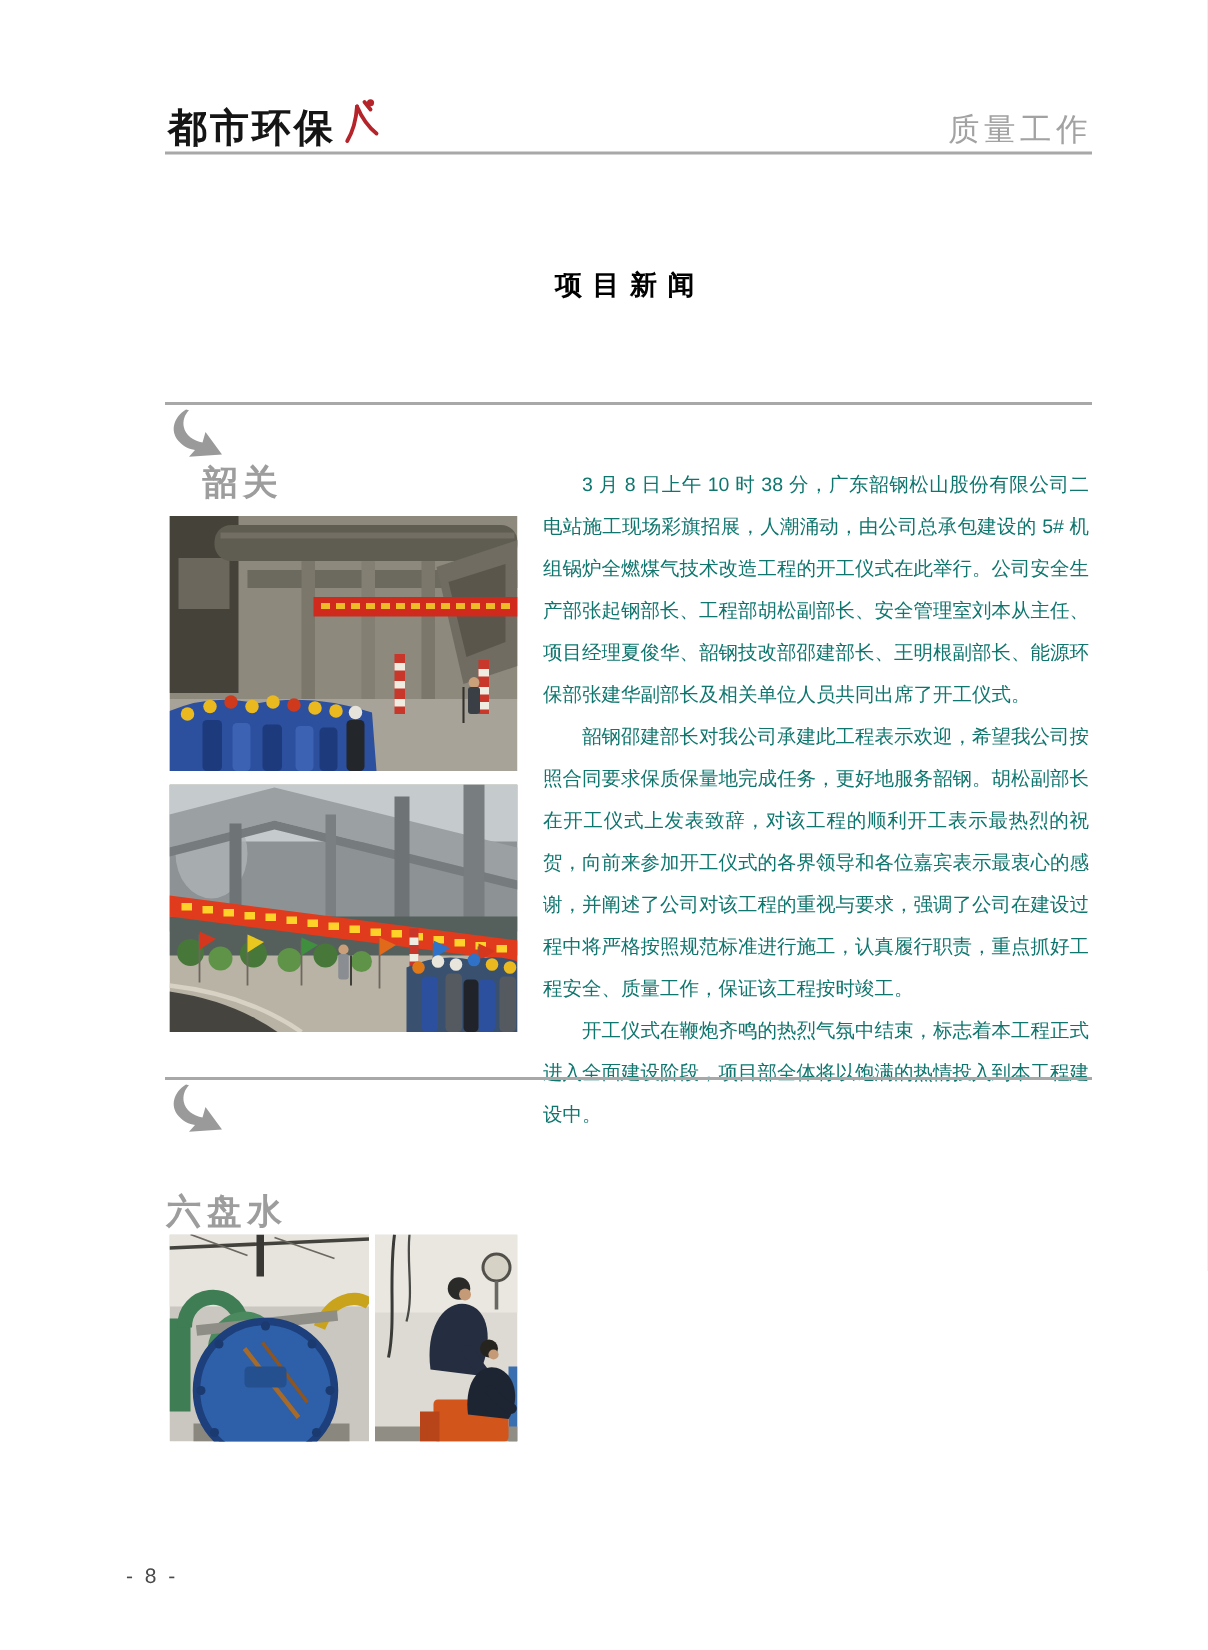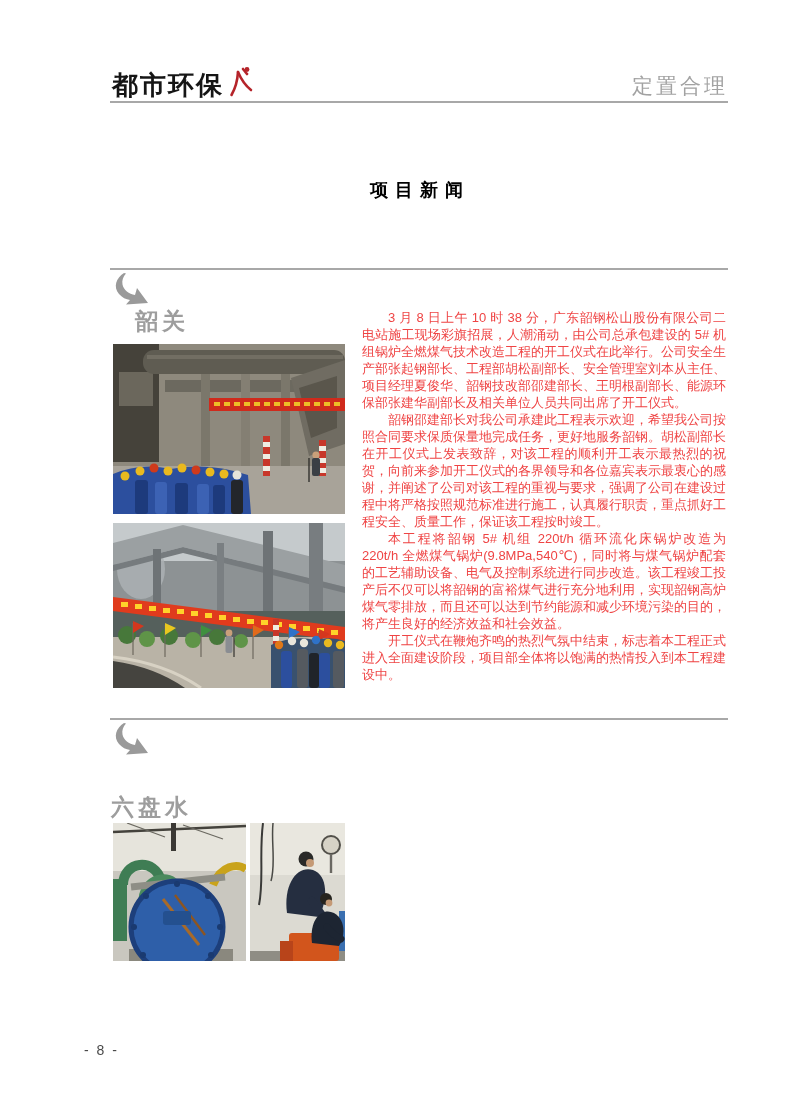--- a/index.html
+++ b/index.html
@@ -27,21 +27,21 @@
   .icon-s1{left:112px;top:272px;} .icon-s2{left:112px;top:722px;}
   .sec-title{margin:0;font-size:23px;font-weight:bold;color:#9d9d9d;letter-spacing:4px;}
   .title-s1{left:111px;top:306px;margin-left:24px;} .title-s2{left:111px;top:792px;}
 
   .photo{left:113px;width:232px;display:block;}
   .photo svg{display:block;}
   .photo-1{top:344px;height:170px;}
   .photo-2{top:523px;height:165px;}
   .photo-3{top:823px;height:138px;}
 
-  .body-col{left:362px;width:364px;font-size:13px;line-height:17px;color:#ef4444;
+  .body-col{left:362px;width:364px;font-size:13px;line-height:28px;color:#0f766e;
             text-align:justify;}
   .body-s1{top:309px;} .body-s2{top:751px;}
   .body-col p{margin:0;text-indent:2em;}
 
   .page-number{left:84px;top:1042px;font-size:14px;color:#4a4a4a;letter-spacing:2px;}
 </style>
 </head>
 <body>
 
 <div class="page">
@@ -52,21 +52,21 @@
       <svg width="24" height="32" viewBox="0 0 24 32">
         <g stroke="#b5242a" stroke-width="2.6" fill="none" stroke-linecap="round">
           <path d="M9 6 C 8.5 14, 6 23, 2.5 29"></path>
           <path d="M9 6 C 12 13, 17 20, 22 24"></path>
           <path d="M14 3 l4 5"></path>
         </g>
         <circle cx="18" cy="3.5" r="2.4" fill="#b5242a"></circle>
       </svg>
     </span>
   </div>
-  <div class="abs header-category">定置合理</div>
+  <div class="abs header-category">质量工作</div>
   <div class="abs rule header-rule"></div>
 
   <h1 class="abs page-title">项目新闻</h1>
 
   <div class="abs rule rule-s1"></div>
   <span class="abs sec-icon icon-s1">
     <svg width="46" height="36" viewBox="0 0 46 36">
       <path fill="#9a9a9a" d="M12 1 C 4 6, 1 15, 7 22 C 10 25.5, 14 27.5, 18 28 L 14 32.5 L 36 31 L 25 16 L 23 23 C 17 22, 11.5 18, 10.5 12.5 C 9.8 8.5, 11 4.5, 14 1.5 Z"></path>
     </svg>
   </span>
@@ -222,21 +222,20 @@
         <circle cx="203" cy="117" r="4.2" fill="#2f72c8"></circle>
         <circle cx="215" cy="120" r="4.2" fill="#e9b91f"></circle>
         <circle cx="227" cy="122" r="4.2" fill="#e9b91f"></circle>
       </g>
     </svg>
   </figure>
 
   <div class="abs body-col body-s1">
     <p>3 月 8 日上午 10 时 38 分，广东韶钢松山股份有限公司二电站施工现场彩旗招展，人潮涌动，由公司总承包建设的 5# 机组锅炉全燃煤气技术改造工程的开工仪式在此举行。公司安全生产部张起钢部长、工程部胡松副部长、安全管理室刘本从主任、项目经理夏俊华、韶钢技改部邵建部长、王明根副部长、能源环保部张建华副部长及相关单位人员共同出席了开工仪式。</p>
     <p>韶钢邵建部长对我公司承建此工程表示欢迎，希望我公司按照合同要求保质保量地完成任务，更好地服务韶钢。胡松副部长在开工仪式上发表致辞，对该工程的顺利开工表示最热烈的祝贺，向前来参加开工仪式的各界领导和各位嘉宾表示最衷心的感谢，并阐述了公司对该工程的重视与要求，强调了公司在建设过程中将严格按照规范标准进行施工，认真履行职责，重点抓好工程安全、质量工作，保证该工程按时竣工。</p>
-    <p>本工程将韶钢 5# 机组 220t/h 循环流化床锅炉改造为 220t/h 全燃煤气锅炉(9.8MPa,540℃)，同时将与煤气锅炉配套的工艺辅助设备、电气及控制系统进行同步改造。该工程竣工投产后不仅可以将韶钢的富裕煤气进行充分地利用，实现韶钢高炉煤气零排放，而且还可以达到节约能源和减少环境污染的目的，将产生良好的经济效益和社会效益。</p>
     <p>开工仪式在鞭炮齐鸣的热烈气氛中结束，标志着本工程正式进入全面建设阶段，项目部全体将以饱满的热情投入到本工程建设中。</p>
   </div>
 
   <div class="abs rule rule-s2"></div>
   <span class="abs sec-icon icon-s2">
     <svg width="46" height="36" viewBox="0 0 46 36">
       <path fill="#9a9a9a" d="M12 1 C 4 6, 1 15, 7 22 C 10 25.5, 14 27.5, 18 28 L 14 32.5 L 36 31 L 25 16 L 23 23 C 17 22, 11.5 18, 10.5 12.5 C 9.8 8.5, 11 4.5, 14 1.5 Z"></path>
     </svg>
   </span>
   <h2 class="abs sec-title title-s2">六盘水</h2>

